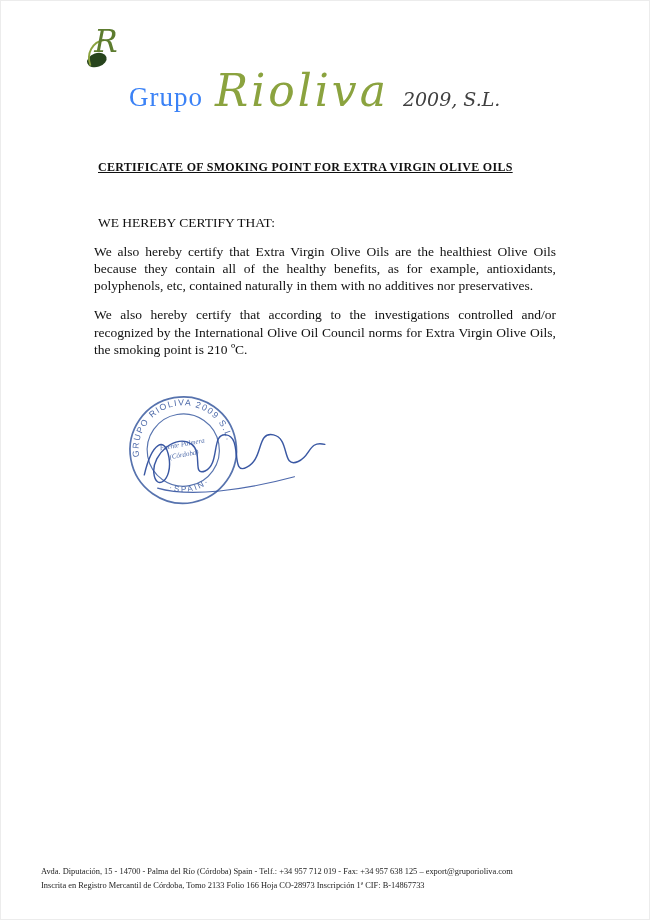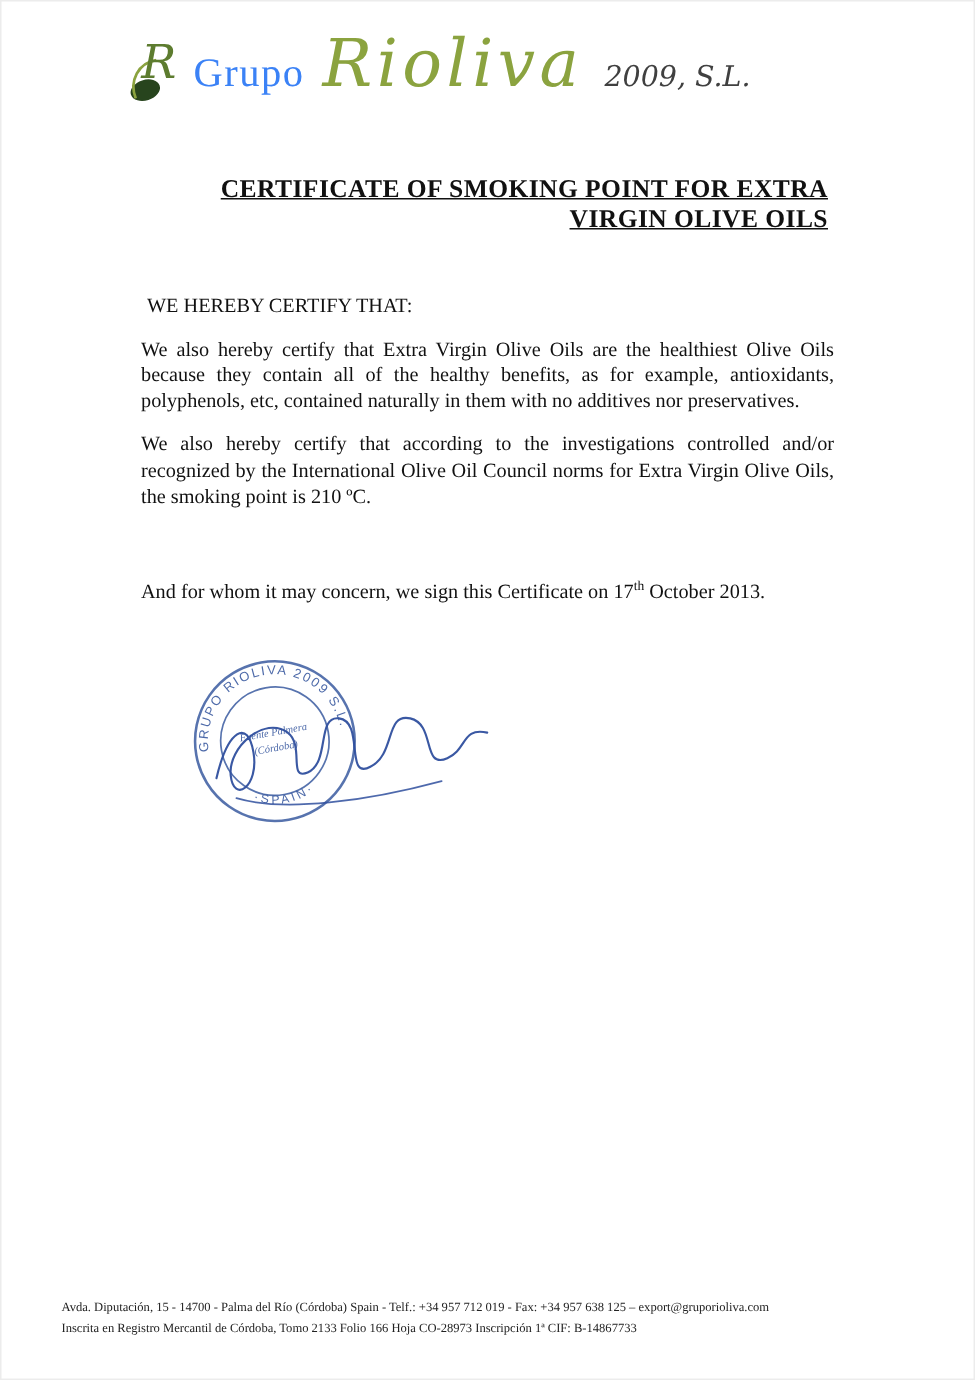--- a/index.html
+++ b/index.html
@@ -30,35 +30,36 @@
     letter-spacing: 1px;
     margin-left: 2px;
   }
   .logo-brand {
     font-family: "DejaVu Serif", serif;
     font-style: italic;
     font-size: 44px;
     color: #8ba33f;
     letter-spacing: 3px;
     margin-left: 12px;
+    margin-top: 48px;
   }
   .logo-suffix {
     font-family: "DejaVu Serif", serif;
     font-style: italic;
     font-size: 19px;
     color: #404040;
     margin-left: 14px;
   }
 
   
   .content { padding: 0 93px; }
   .title {
     margin: 44px 4px 0;
-    text-align: right;
-    font-size: 17px;
+    text-align: left;
+    font-size: 12px;
     font-weight: bold;
     text-decoration: underline;
     letter-spacing: 0.3px;
   }
   .salutation {
     margin: 40px 4px 0;
     font-size: 13.5px;
   }
   .para {
     margin: 12px 0 0;
@@ -107,21 +108,20 @@
 
   <main class="content">
 
     <h1 class="title">CERTIFICATE OF SMOKING POINT FOR EXTRA VIRGIN OLIVE OILS</h1>
 
     <p class="salutation">WE HEREBY CERTIFY THAT:</p>
 
     <p class="para">We also hereby certify that Extra Virgin Olive Oils are the healthiest Olive Oils because they contain all of the healthy benefits, as for example, antioxidants, polyphenols, etc, contained naturally in them with no additives nor preservatives.</p>
     <p class="para">We also hereby certify that according to the investigations controlled and/or recognized by the International Olive Oil Council norms for Extra Virgin Olive Oils, the smoking point is 210 ºC.</p>
 
-    <p class="date-line"><span>And for whom it may concern, we sign this Certificate on 17</span><sup>th</sup><span> October 2013.</span></p>
 
     <div class="stamp-wrap">
       <svg viewBox="0 0 260 160" width="260" height="152">
         <defs>
           <path id="arcTop" d="M 38 78 A 47 47 0 1 1 132 78"></path>
           <path id="arcBottom" d="M 41 78 A 44 44 0 0 0 129 78"></path>
         </defs>
         <g transform="rotate(-10 85 78)">
           <circle cx="85" cy="78" r="56" fill="none" stroke="#3a5aa0" stroke-width="1.8" opacity="0.85"></circle>
           <circle cx="85" cy="78" r="38" fill="none" stroke="#3a5aa0" stroke-width="1.2" opacity="0.85"></circle>

